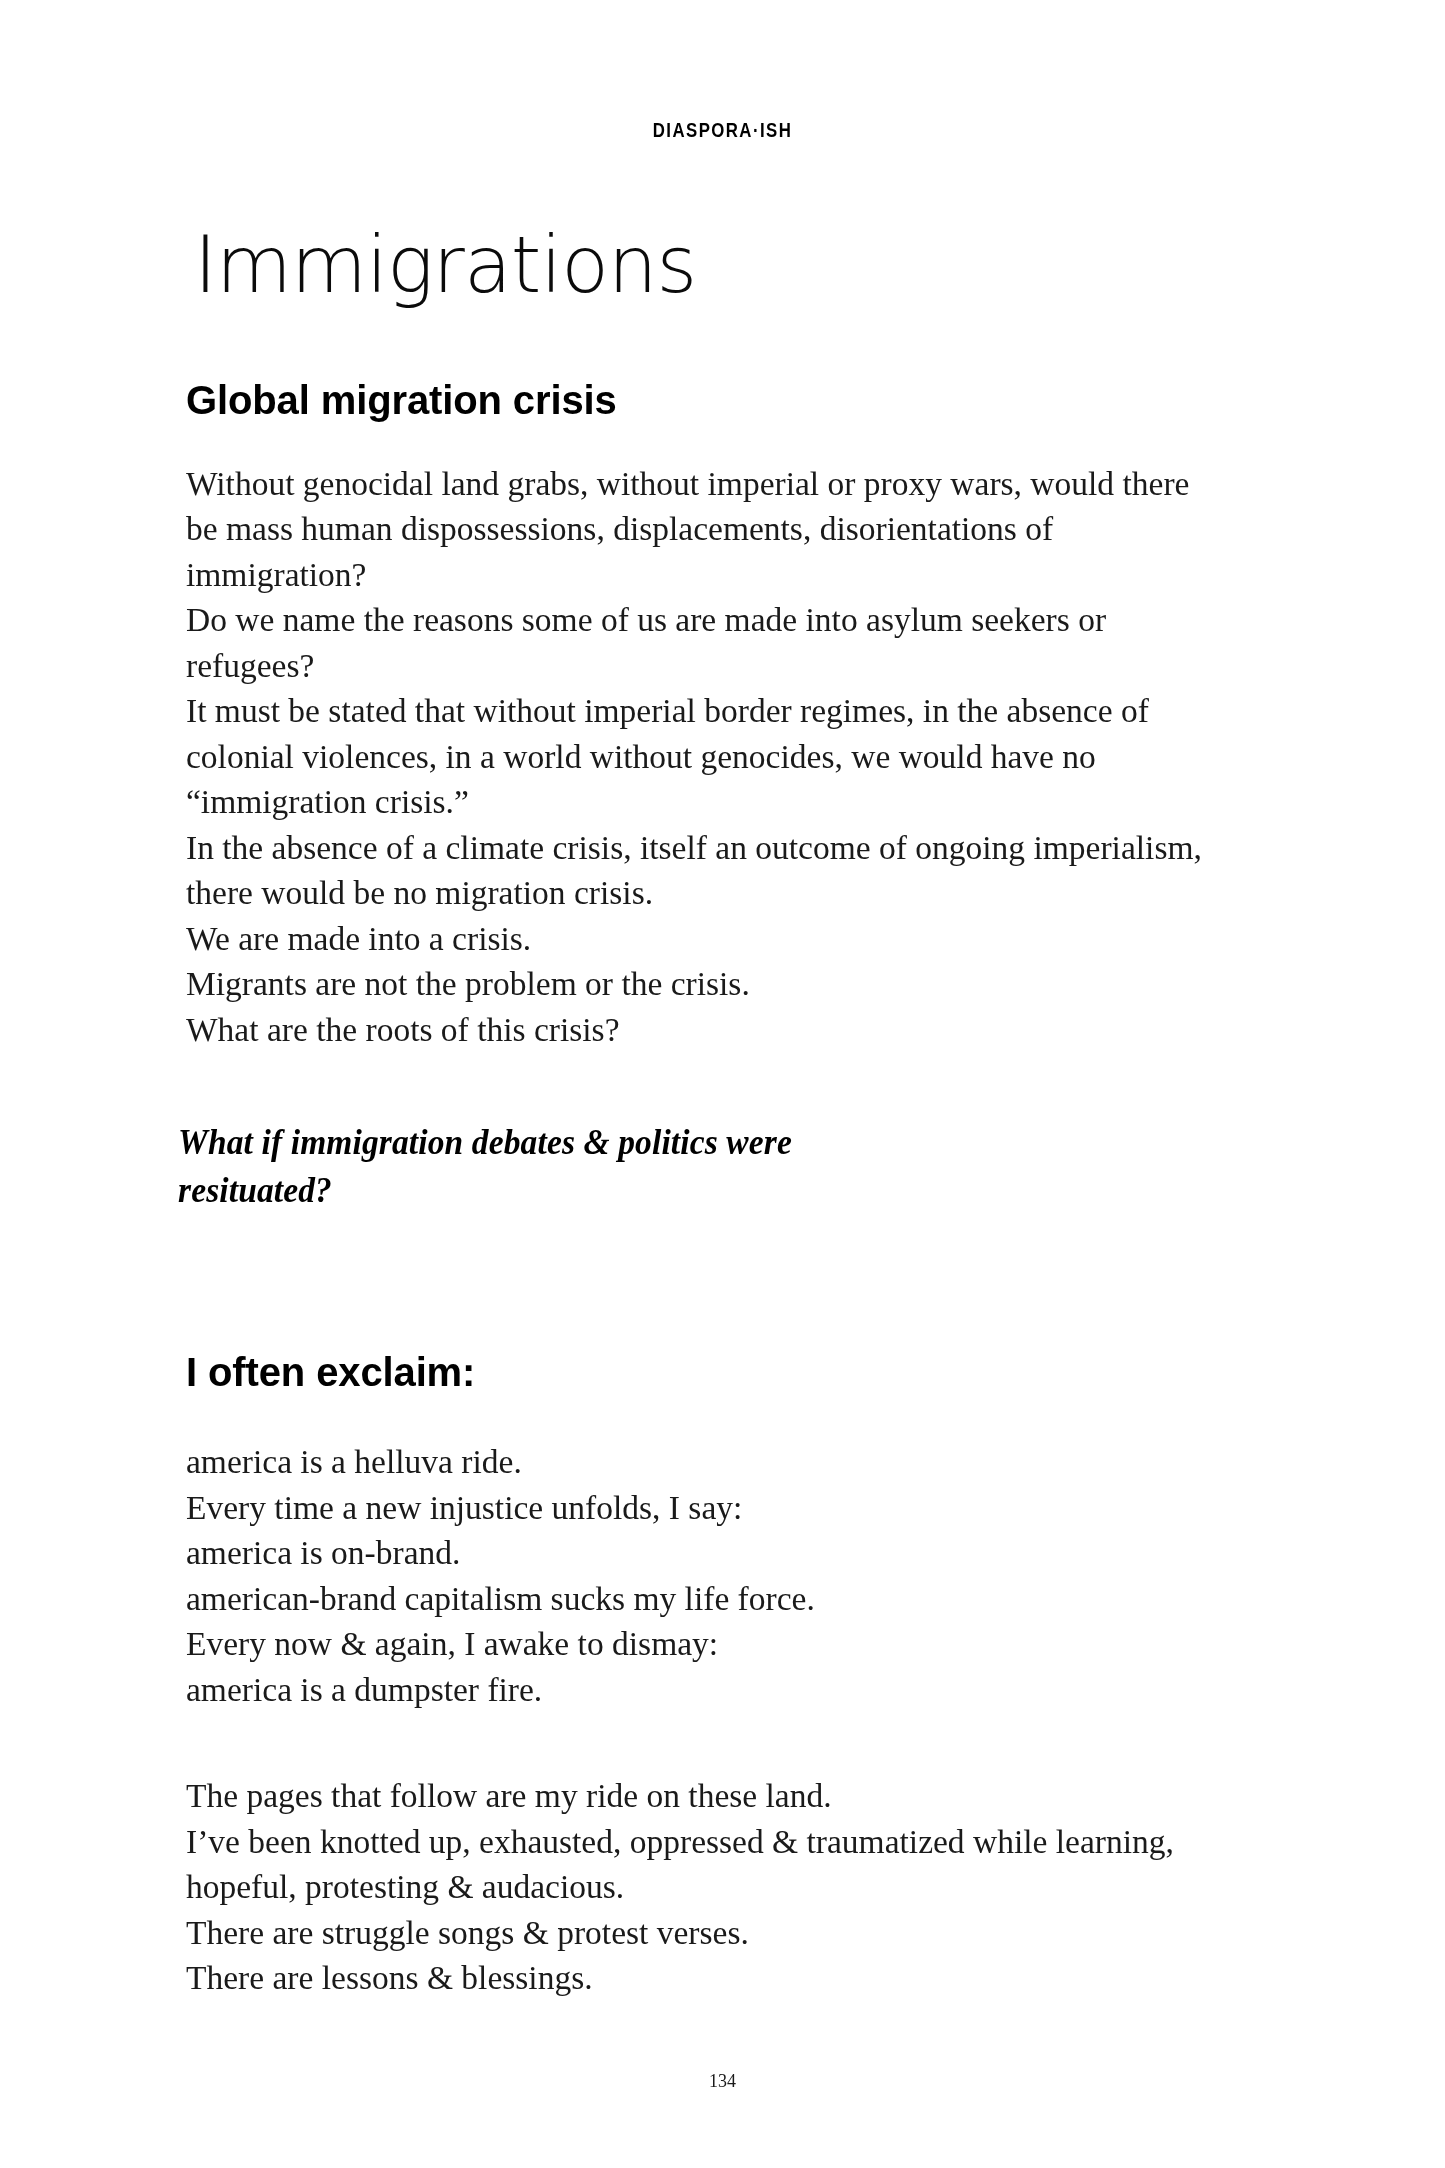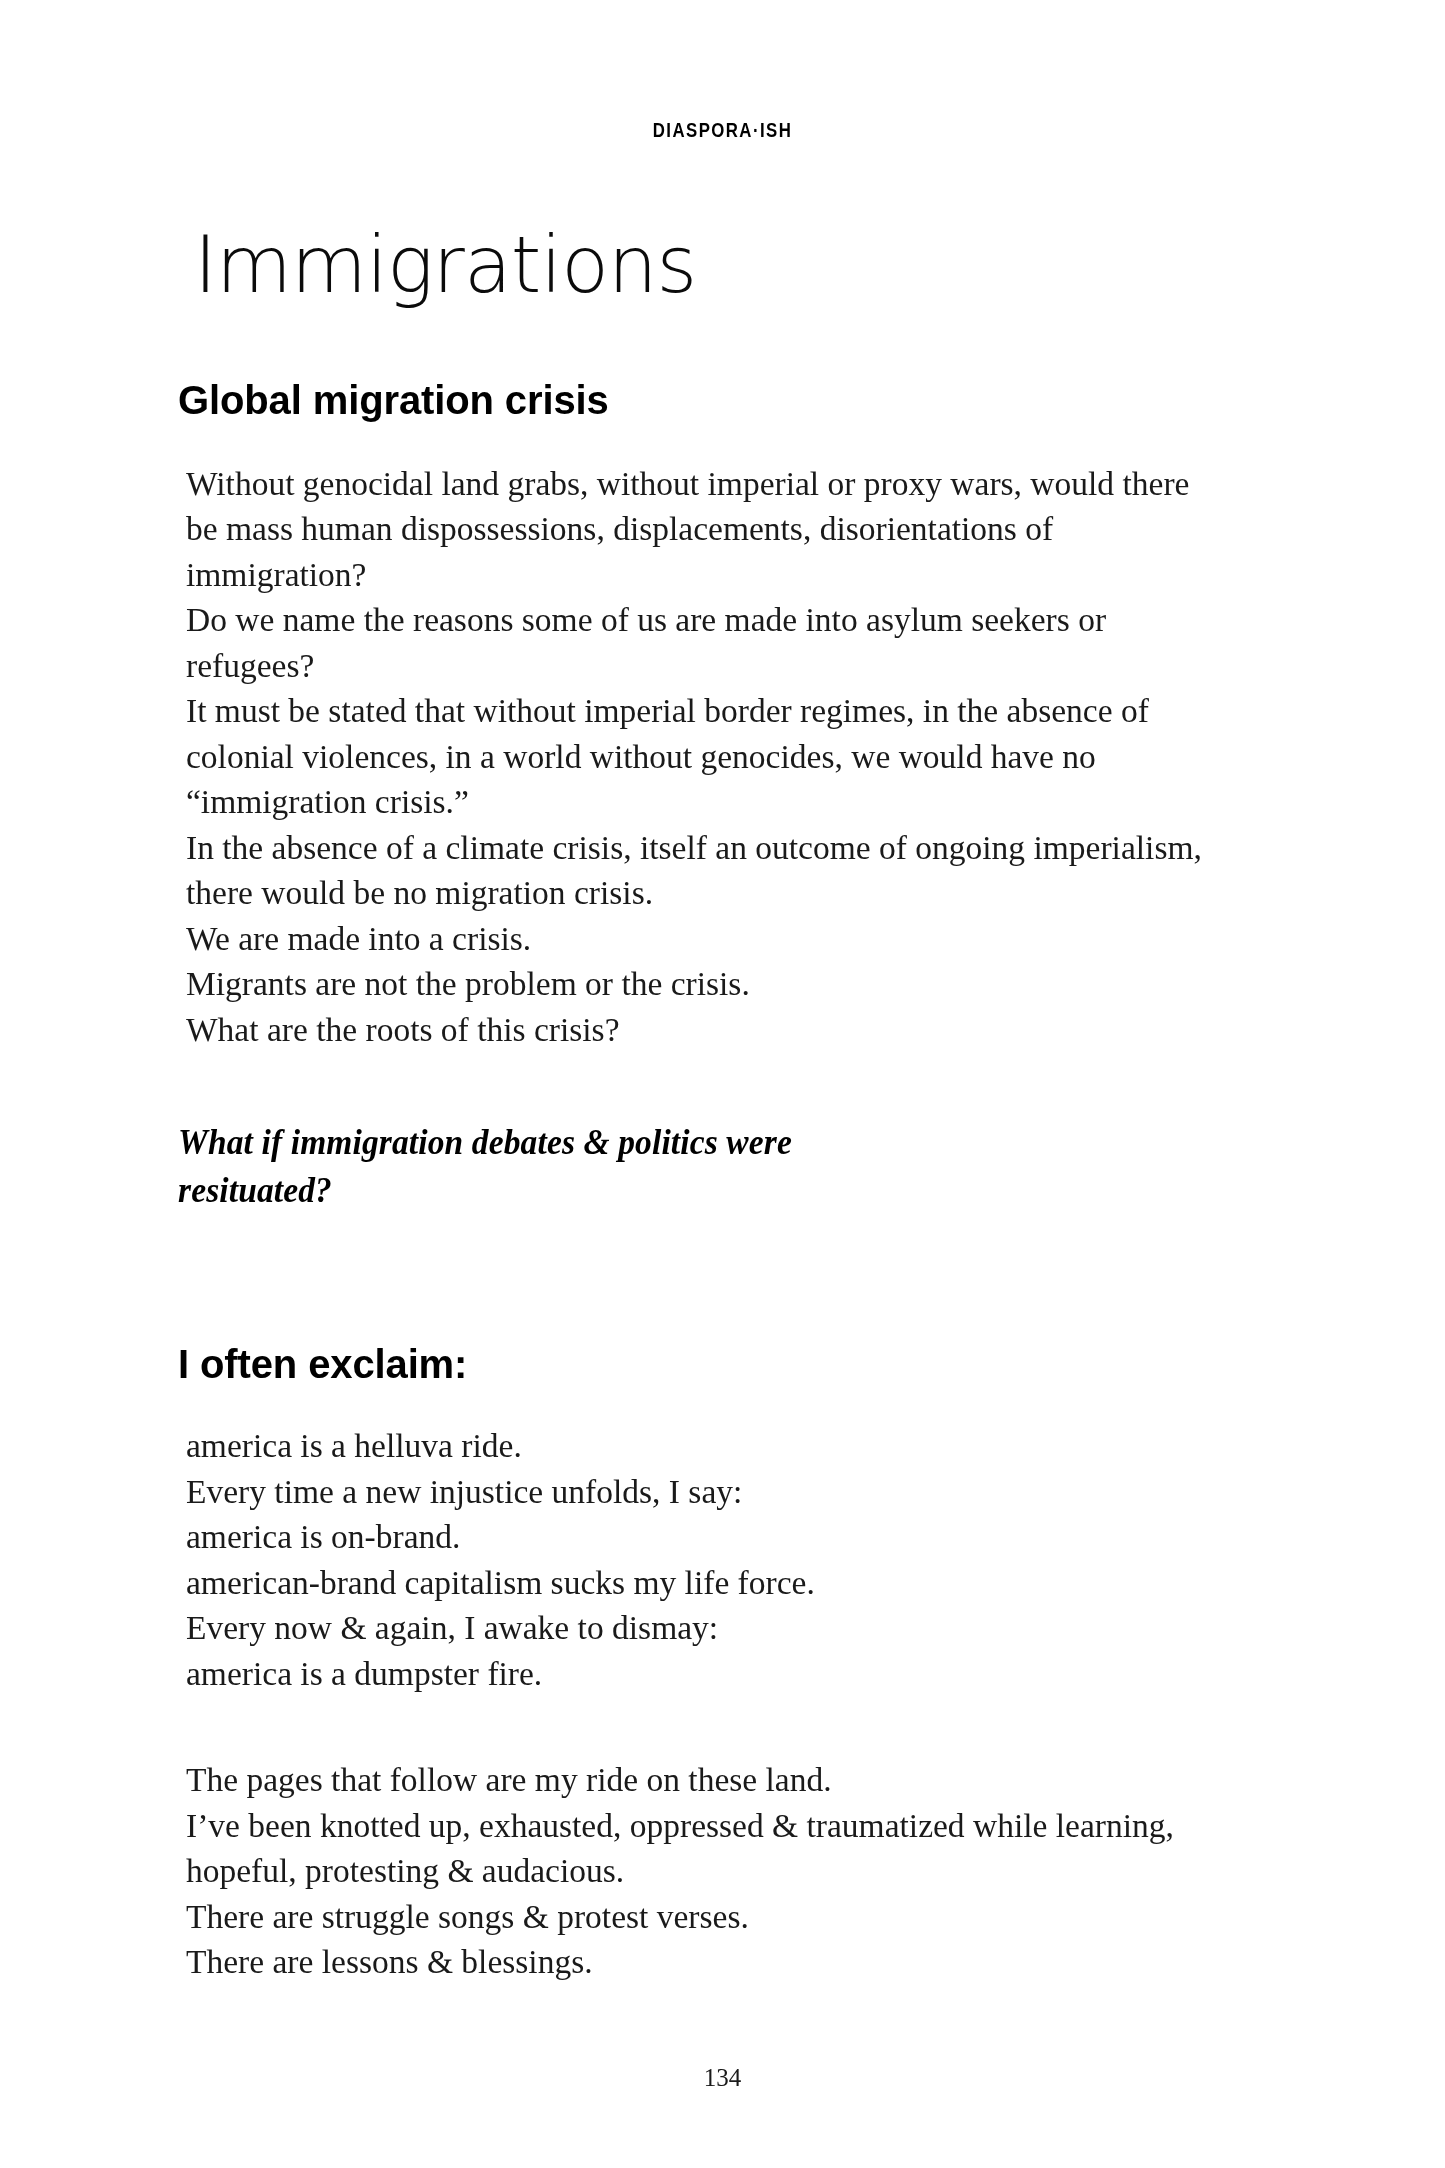--- a/index.html
+++ b/index.html
@@ -58,21 +58,21 @@
     padding-top: 210px;
   }
 
   .section-head {
     font-family: "Liberation Sans", "DejaVu Sans", sans-serif;
     font-weight: 700;
     font-size: 40px;
     line-height: 1.12;
     letter-spacing: -0.003em;
     color: #000000;
-    margin: 0;
+    margin: 8px;
   }
 
   .section-head.sh-global { padding-top: 58px; }
   .section-head.sh-exclaim { padding-top: 0; }
 
   .verse {
     font-family: "Liberation Serif", "DejaVu Serif", serif;
     font-size: 33.5px;
     line-height: 45.5px;
     color: #1a1a1a;
@@ -101,21 +101,21 @@
   .stanza-gap         { height: 45px; }
 
   
   .folio {
     position: absolute;
     bottom: 76px;
     left: 0;
     width: 1445px;
     text-align: center;
     font-family: "Liberation Serif", "DejaVu Serif", serif;
-    font-size: 25px;
+    font-size: 18px;
     color: #1a1a1a;
     font-feature-settings: "onum" 1;
   }
 </style>
 </head>
 <body>
 
 <div class="page">
 
   <div class="running-head">DIASPORA·ISH</div>

